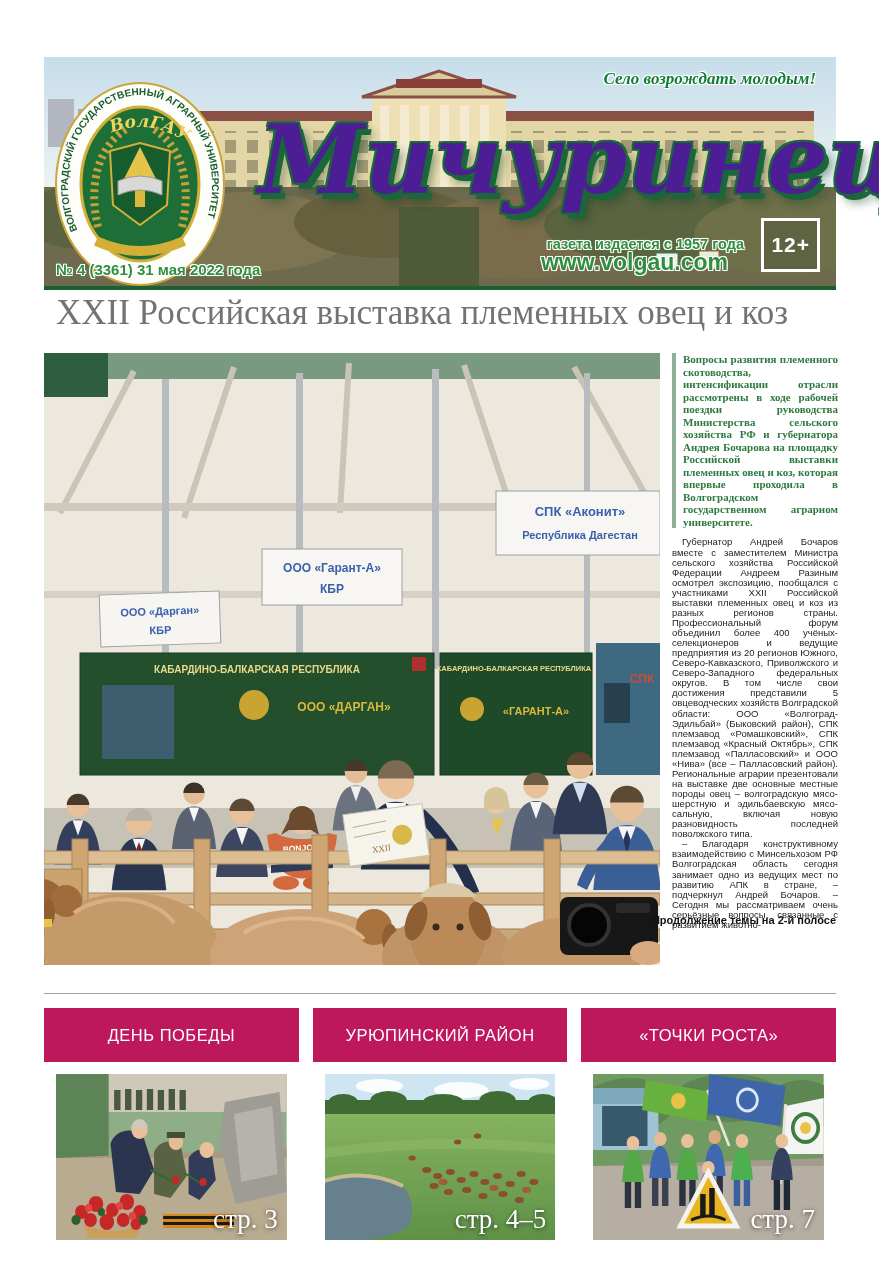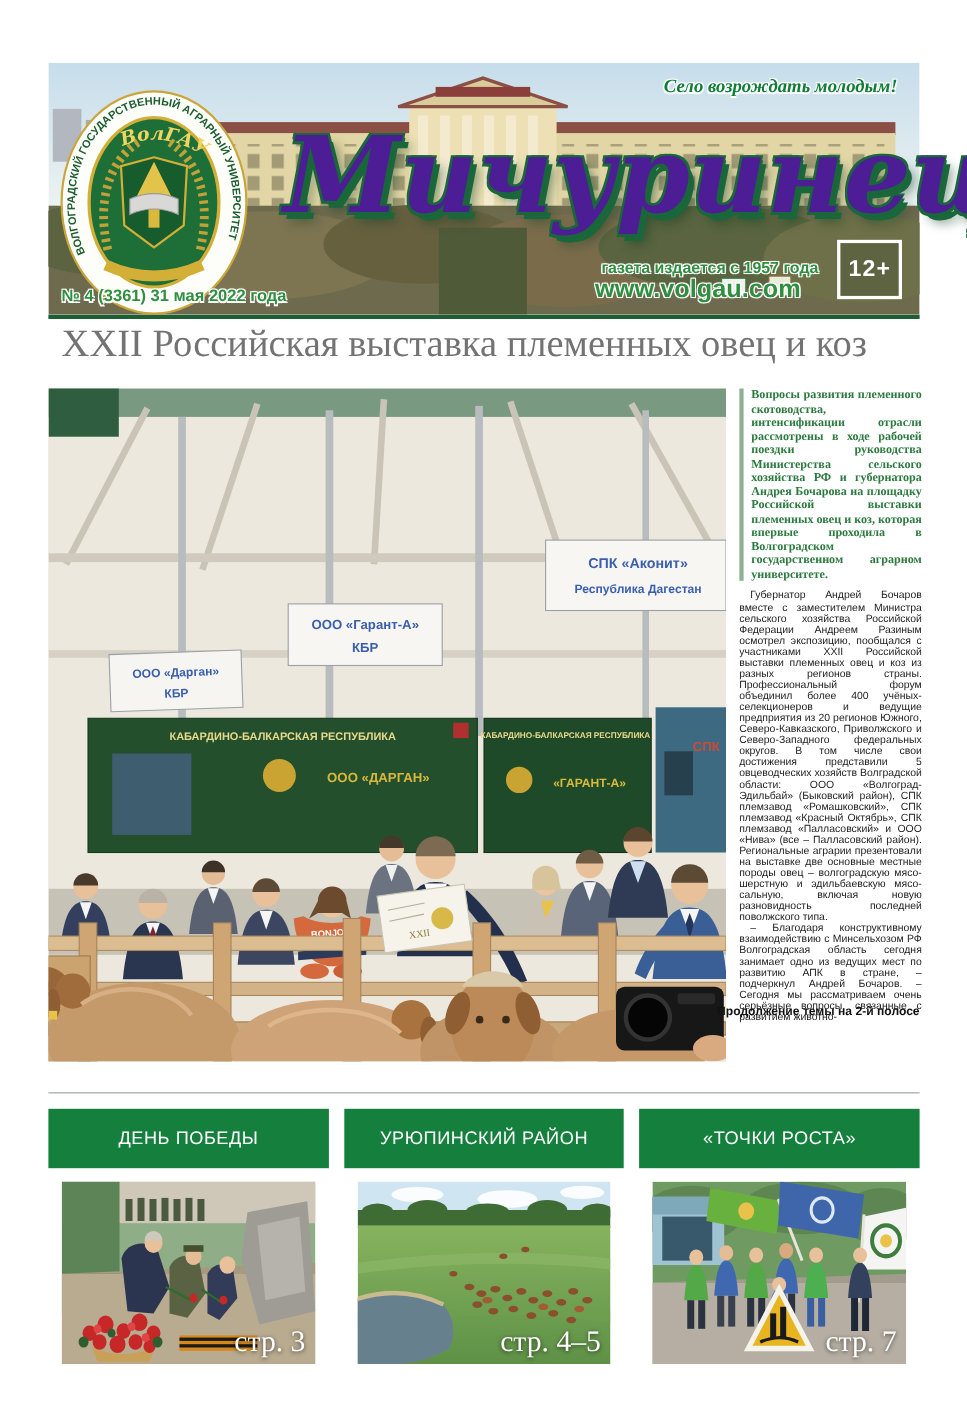--- a/index.html
+++ b/index.html
@@ -43,21 +43,21 @@
         font-size:11px;line-height:1.14;color:#2c7a3f;text-align:justify;}
   .bodytxt{margin:0;font-family:Liberation Sans, sans-serif;font-size:9.5px;
         line-height:1.06;color:#1c1c1c;text-align:justify;text-indent:10px;}
   .continuation{position:absolute;right:43px;top:914px;font-size:11px;font-weight:bold;color:#111;}
 
   .rule{position:absolute;left:44px;top:993px;width:792px;border:none;border-top:1.5px solid #95a295;margin:0;}
 
   
   .teasers{position:absolute;left:44px;top:1008px;width:792px;display:flex;gap:14px;}
   .teaser{flex:1;display:flex;flex-direction:column;}
-  .teaser-header{height:54px;background:#15803d;color:#fff;display:flex;align-items:center;
+  .teaser-header{height:54px;background:#be185d;color:#fff;display:flex;align-items:center;
                  justify-content:center;font-size:16.5px;letter-spacing:.5px;}
   .teaser-fig{position:relative;height:166px;margin:12px;overflow:hidden;}
   .teaser-fig svg{display:block;width:100%;height:100%;}
   .pg{position:absolute;right:9px;bottom:5px;font-family:"Liberation Serif","DejaVu Serif",serif;
       font-size:27px;color:#fff;text-shadow:0 1px 4px rgba(0,0,0,.65);}
 </style>
 </head>
 <body>
 
 <div class="page">

